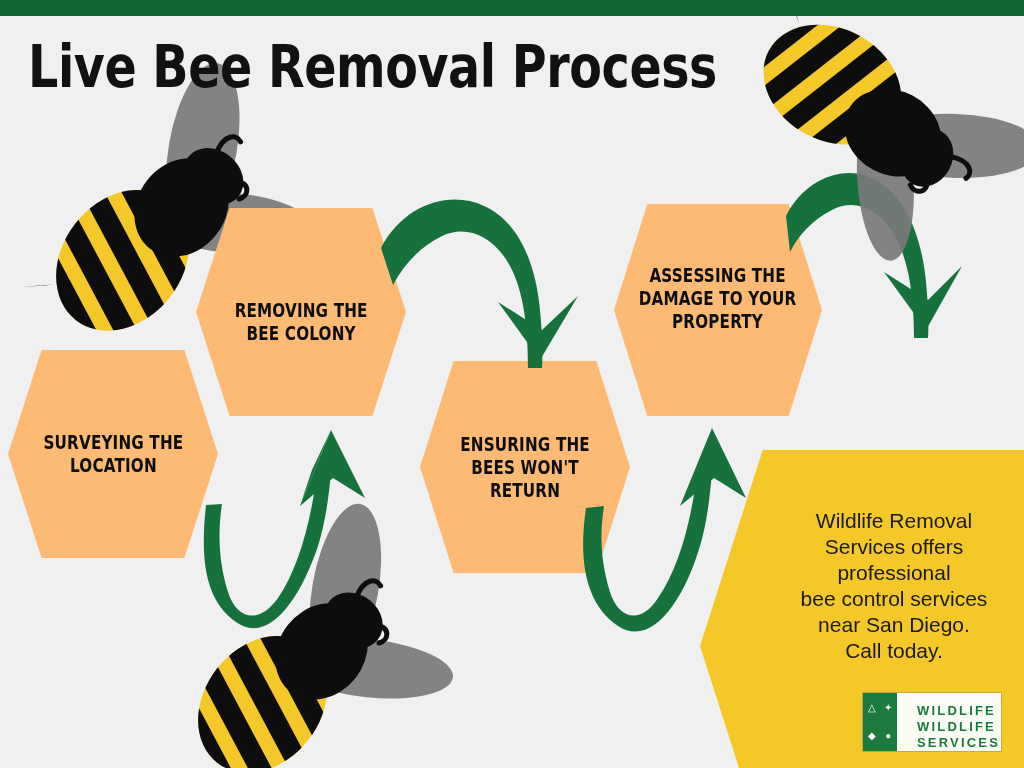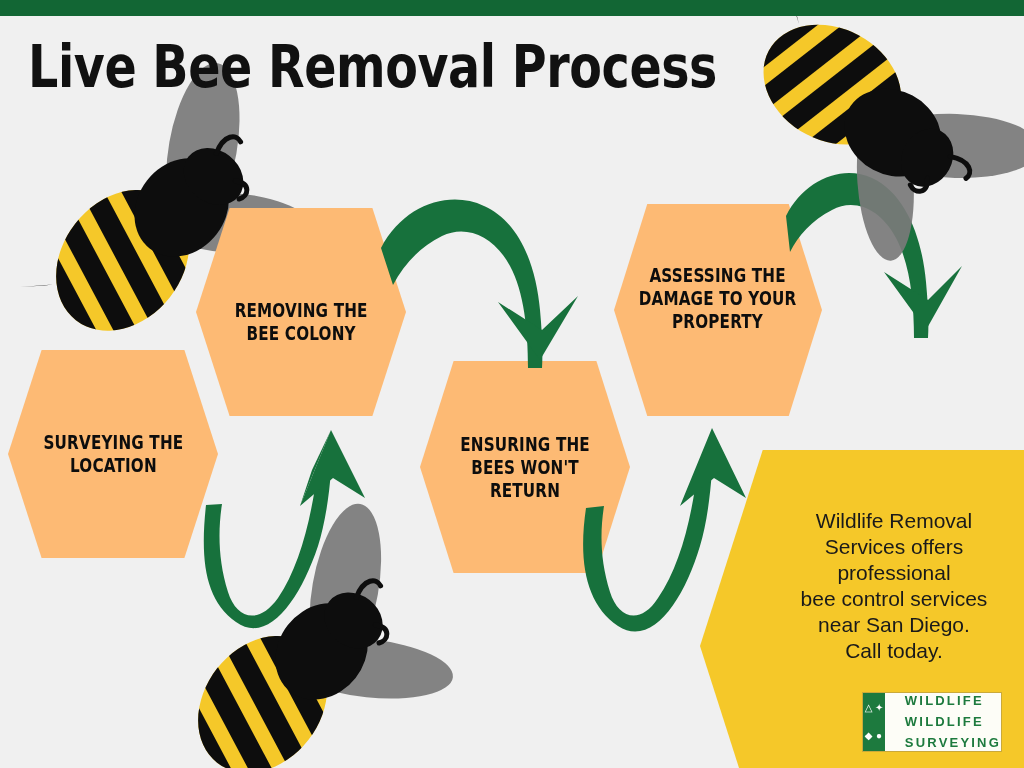--- a/index.html
+++ b/index.html
@@ -73,21 +73,21 @@
     position:absolute;left:862px;top:692px;width:138px;height:58px;
     background:#fdfdf7;border:1px solid #caa93a;
     display:flex;align-items:stretch;z-index:26;
   }
   .logo-icons{
     width:34px;background:#1d7a3e;display:grid;
     grid-template-columns:1fr 1fr;grid-template-rows:1fr 1fr;gap:1px;padding:1px;box-sizing:border-box;
   }
   .logo-icons span{background:#1d7a3e;display:flex;align-items:center;justify-content:center;color:#ffffff;font-size:10px;line-height:10px;}
   .logo-words{
-    flex:1;display:flex;flex-direction:column;justify-content:space-between;
+    flex:1;display:flex;flex-direction:column;justify-content:flex-end;
     padding-left:20px;
   }
   .logo-words div{
     font-family:"Liberation Sans",sans-serif;
     font-weight:bold;font-size:13px;line-height:16px;
     letter-spacing:2.2px;color:#1d7a3e;
   }
   svg.art{position:absolute;left:0;top:0;width:1024px;height:768px;pointer-events:none;}
   #arrows{z-index:16;}
   #bees{z-index:20;}
@@ -161,21 +161,21 @@
   <div class="logo">
     <div class="logo-icons">
       <span>△</span>
       <span>✦</span>
       <span>◆</span>
       <span>●</span>
     </div>
     <div class="logo-words">
       <div>WILDLIFE</div>
       <div>WILDLIFE</div>
-      <div>SURVEYING</div>
+      <div>SERVICES</div>
     </div>
   </div>
 
   <svg class="art" id="arrows" viewBox="0 0 1024 768">
     <g fill="#17713c">
 
       <g>
         <path d="M206 505 C200 560 205 600 236 622 C268 645 300 600 318 546 C324 527 329 500 331 470
                  L318 466 C312 516 300 566 278 598 C258 626 236 618 228 592 C218 560 218 530 222 504 Z"></path>
         <path d="M331 430 L365 498 L333 478 L300 506 Z"></path>

